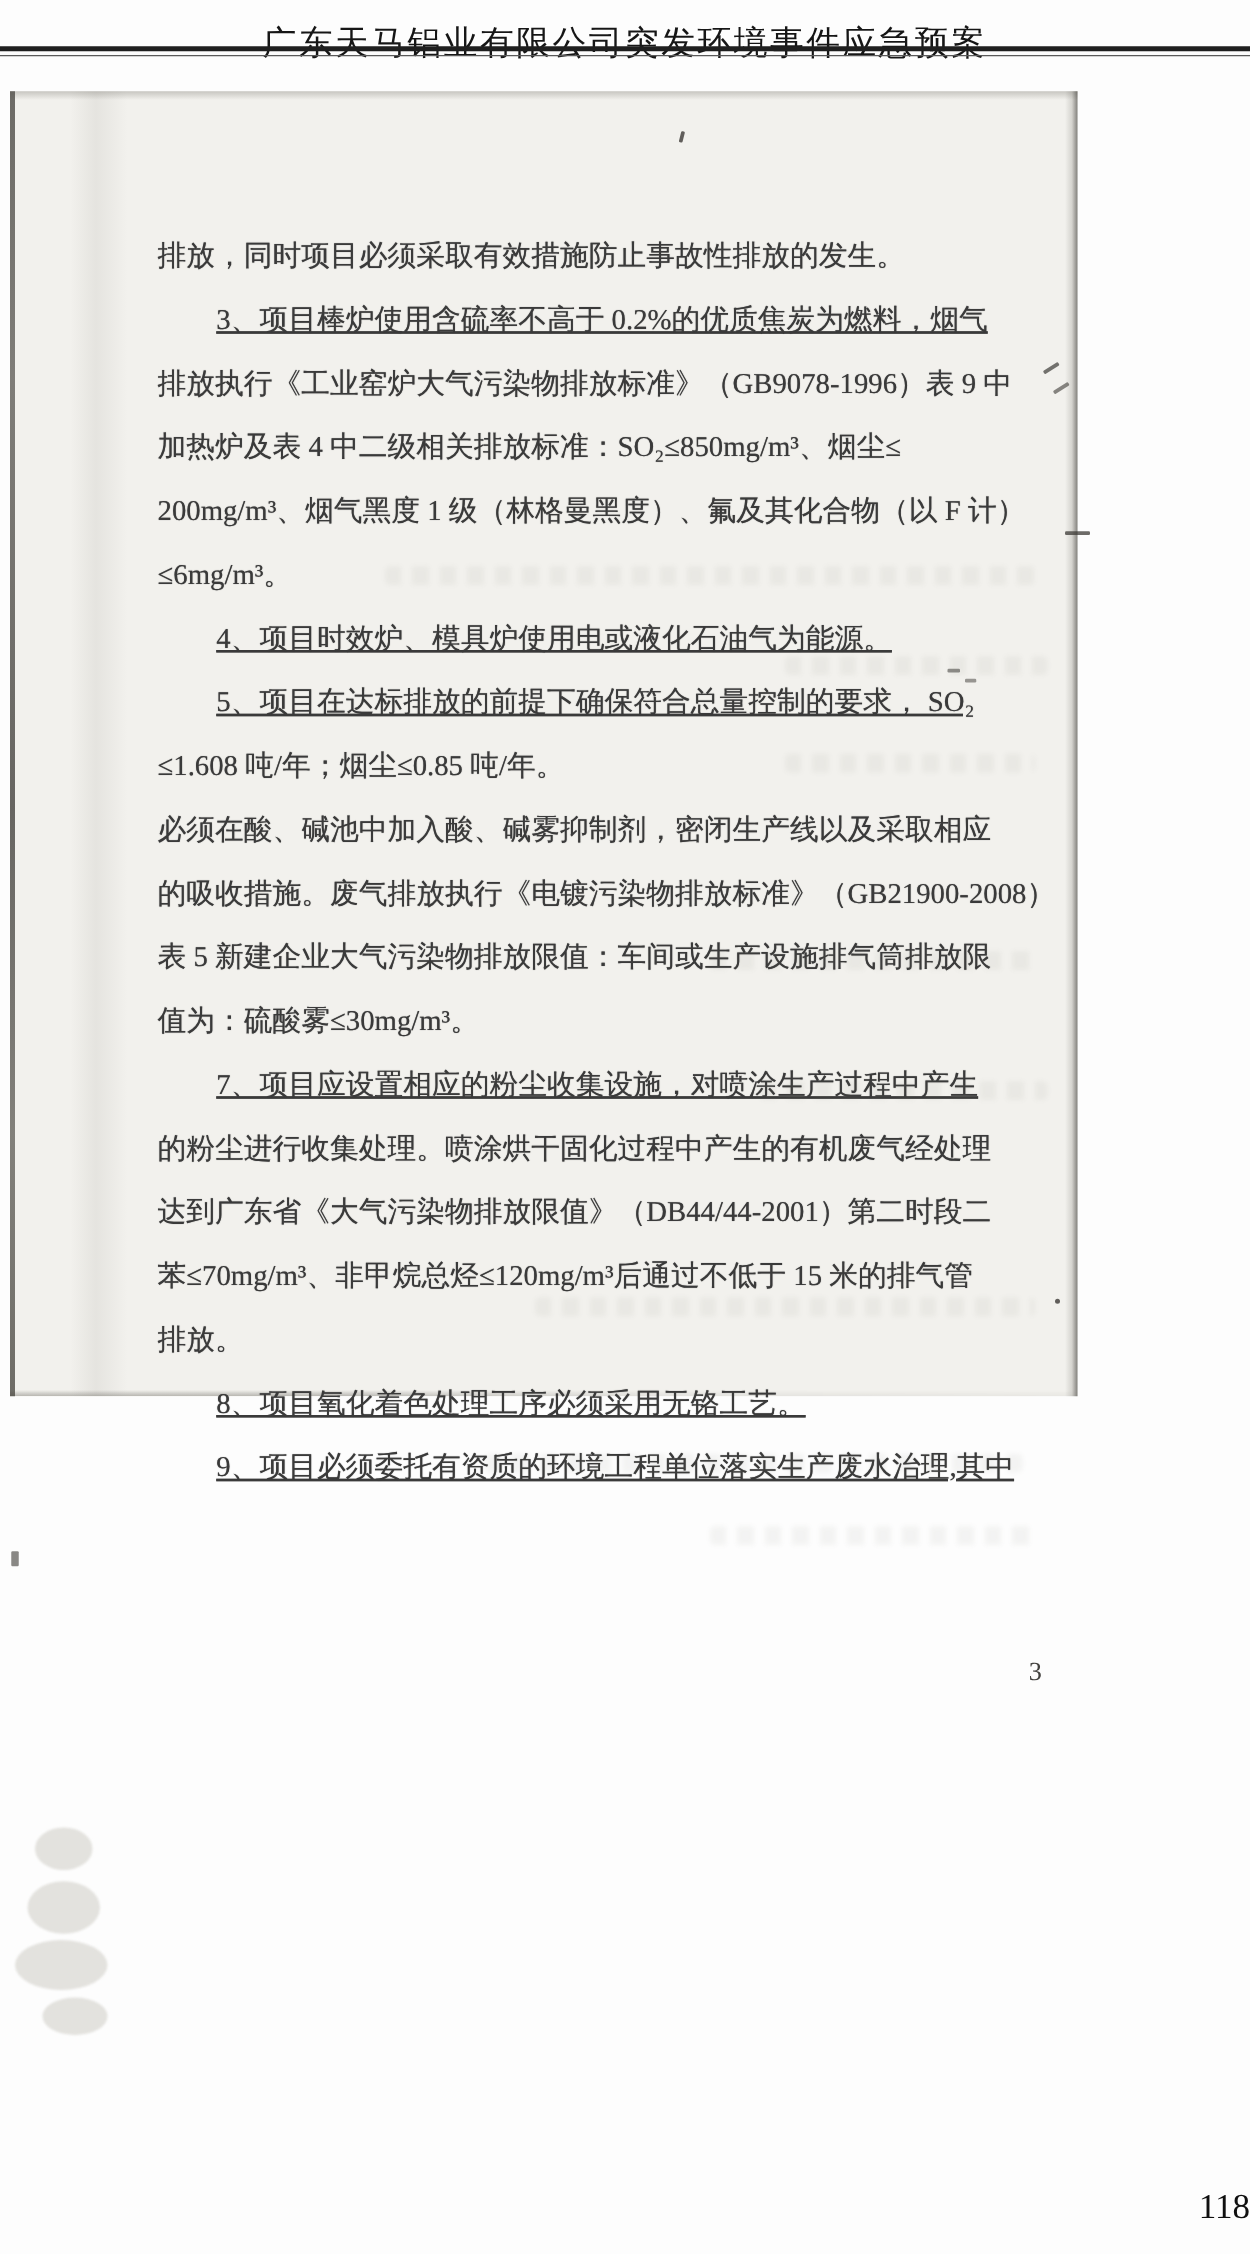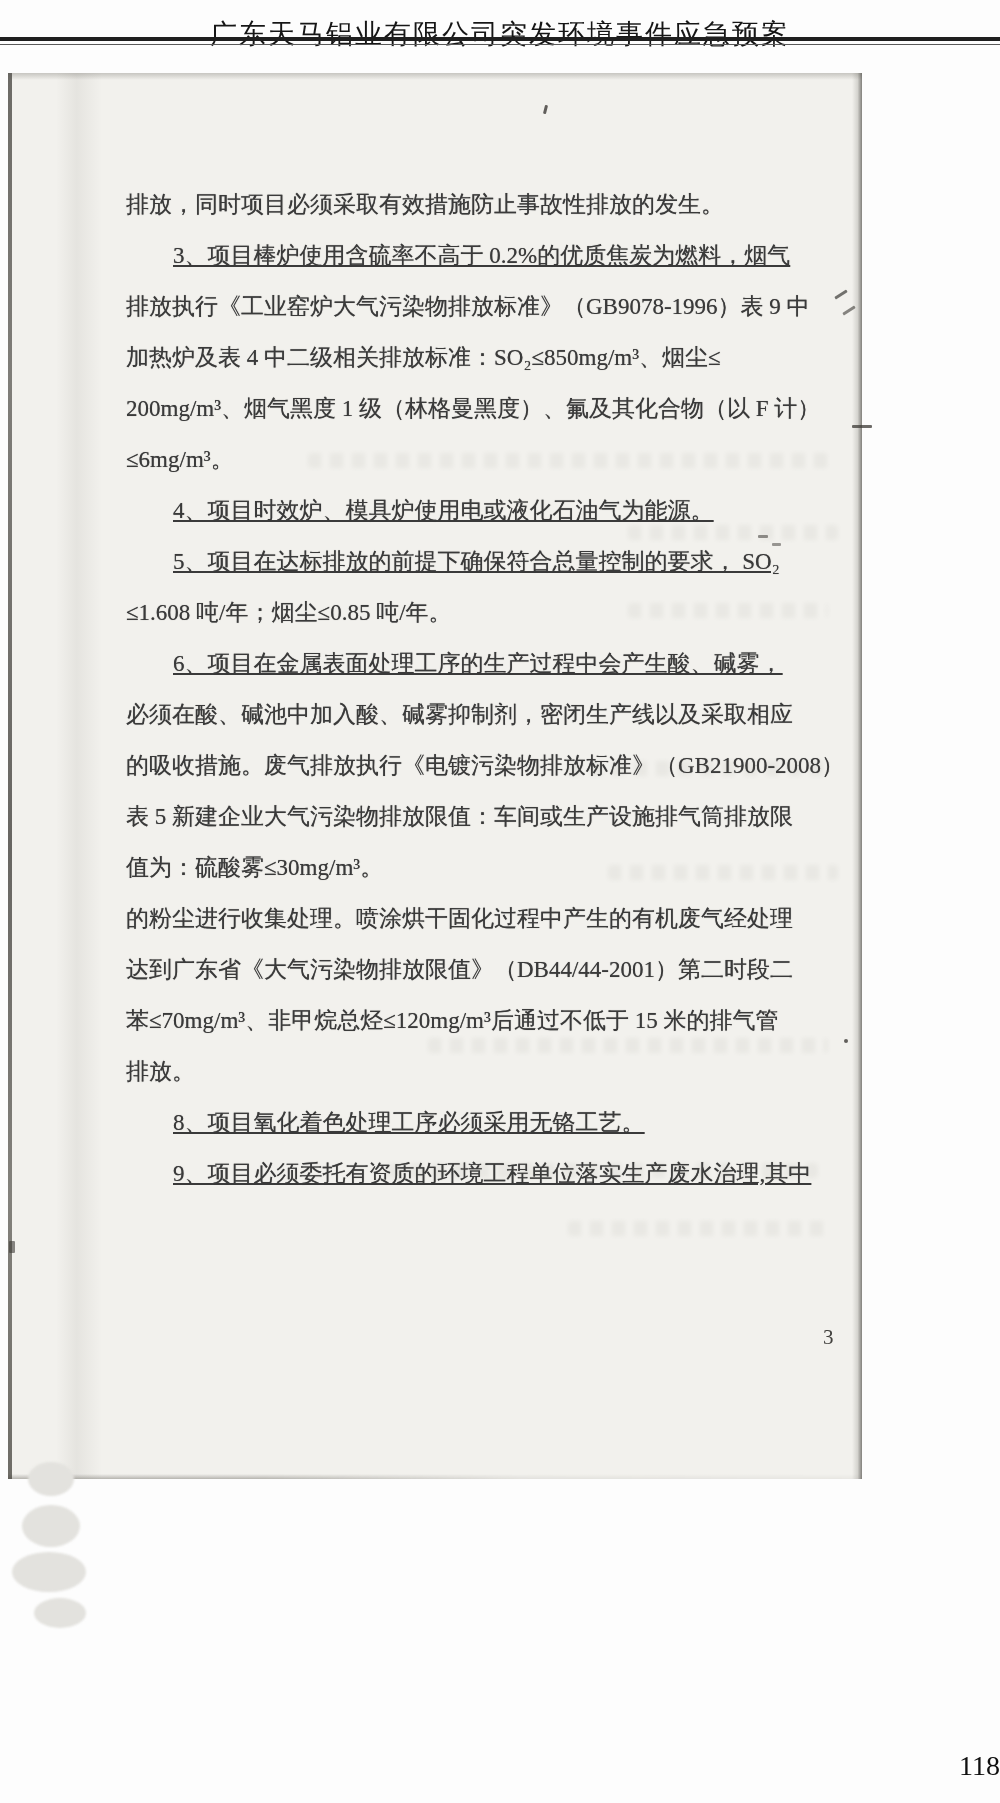--- a/index.html
+++ b/index.html
@@ -18,21 +18,21 @@
     color:var(--header-ink,#161616);
     margin-top:14px;
   }
   .header-rule {
     position:absolute; top:37px; left:0; width:1000px; height:8px;
     border-top:4px solid #1f1f1f;
     border-bottom:1px solid #5a5a5a;
   }
   
   .scan-page {
-    position:absolute; left:8px; top:73px; width:854px; height:1406px;
+    position:absolute; left:8px; top:73px; width:854px; height:1044px;
     background:
       radial-gradient(ellipse 600px 300px at 70% 20%, rgba(255,255,255,0.5), rgba(255,255,255,0) 70%),
       linear-gradient(180deg, #edecе8 0, #f2f1ed 30px, #f2f1ed 95%, #efeee9 100%),
       var(--paper,#f2f1ed);
     background-color:var(--paper,#f2f1ed);
   }
   .scan-edge-left {
     position:absolute; left:0; top:0; width:4px; height:100%;
     background:linear-gradient(180deg,#55534e 0,#6b6964 22%,#4f4d49 55%,#6f6d67 80%,#57554f 100%);
     opacity:.85;
@@ -98,25 +98,25 @@
   <div class="text-block">
     <div class="text-line">排放，同时项目必须采取有效措施防止事故性排放的发生。</div>
     <div class="text-line indent">3、项目棒炉使用含硫率不高于 0.2%的优质焦炭为燃料，烟气</div>
     <div class="text-line">排放执行《工业窑炉大气污染物排放标准》（GB9078-1996）表 9 中</div>
     <div class="text-line">加热炉及表 4 中二级相关排放标准：SO₂≤850mg/m³、烟尘≤</div>
     <div class="text-line">200mg/m³、烟气黑度 1 级（林格曼黑度）、氟及其化合物（以 F 计）</div>
     <div class="text-line">≤6mg/m³。</div>
     <div class="text-line indent">4、项目时效炉、模具炉使用电或液化石油气为能源。</div>
     <div class="text-line indent">5、项目在达标排放的前提下确保符合总量控制的要求， SO₂</div>
     <div class="text-line">≤1.608 吨/年；烟尘≤0.85 吨/年。</div>
-    <div class="text-line indent">6、项目在金属表面处理工序的生产过程中会产生酸、碱雾，</div>
     <div class="text-line">必须在酸、碱池中加入酸、碱雾抑制剂，密闭生产线以及采取相应</div>
     <div class="text-line">的吸收措施。废气排放执行《电镀污染物排放标准》（GB21900-2008）</div>
     <div class="text-line">表 5 新建企业大气污染物排放限值：车间或生产设施排气筒排放限</div>
     <div class="text-line">值为：硫酸雾≤30mg/m³。</div>
+    <div class="text-line indent">7、项目应设置相应的粉尘收集设施，对喷涂生产过程中产生</div>
     <div class="text-line">的粉尘进行收集处理。喷涂烘干固化过程中产生的有机废气经处理</div>
     <div class="text-line">达到广东省《大气污染物排放限值》（DB44/44-2001）第二时段二</div>
     <div class="text-line">苯≤70mg/m³、非甲烷总烃≤120mg/m³后通过不低于 15 米的排气管</div>
     <div class="text-line">排放。</div>
     <div class="text-line indent">8、项目氧化着色处理工序必须采用无铬工艺。</div>
     <div class="text-line indent">9、项目必须委托有资质的环境工程单位落实生产废水治理,其中</div>
   </div>
 
   <div class="inner-page-number">3</div>
 

